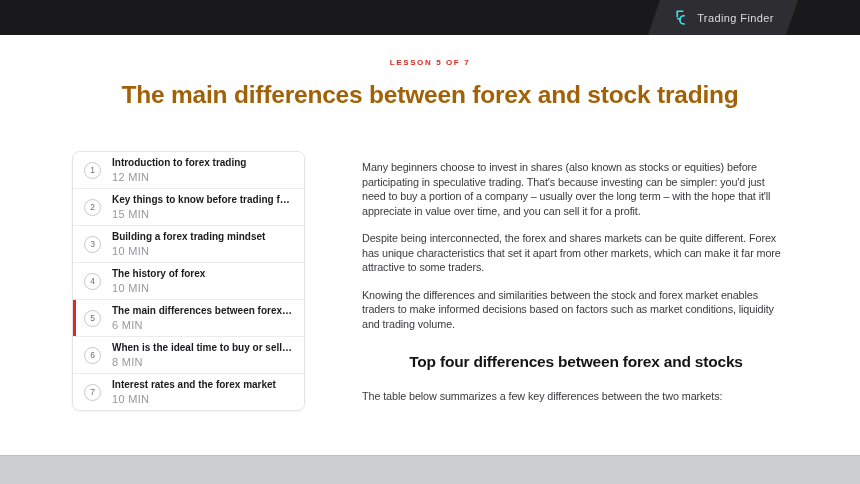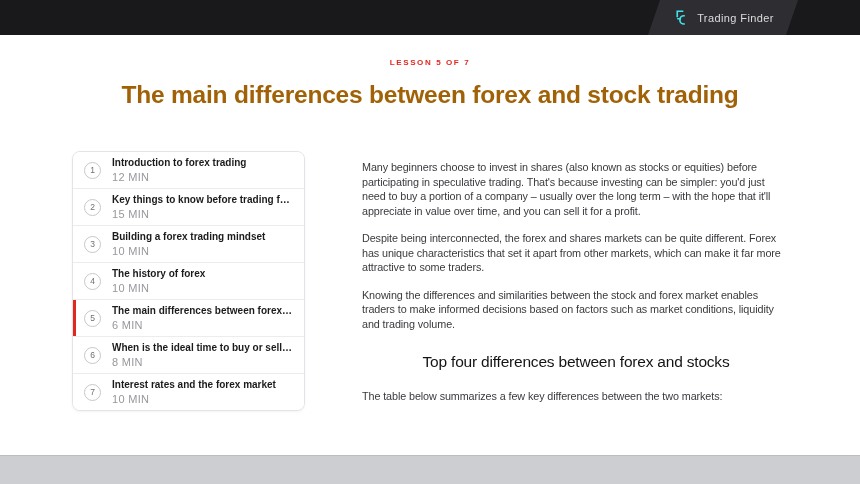--- a/index.html
+++ b/index.html
@@ -52,21 +52,21 @@
   .lesson-meta { display:flex; flex-direction:column; min-width:0; flex:1; }
   .lesson-title {
     font-size:10px; font-weight:bold; color:#1b1b1d; line-height:1.2;
     white-space:nowrap; overflow:hidden; text-overflow:ellipsis;
   }
   .lesson-duration { font-size:11px; color:#97979d; margin-top:2px; letter-spacing:0.3px; }
 
   
   .article { flex:1; min-width:0; font-size:10.8px; line-height:14.5px; color:#3a3a3e; letter-spacing:-0.1px; }
   .article p { margin:9px 0 13px 0; }
-  .section-heading { text-align:center; font-size:15.5px; font-weight:normal; color:#141416; letter-spacing:-0.2px; margin:24px 0 19px 0; }
+  .section-heading { text-align:center; font-size:15.5px; font-weight:bold; color:#141416; letter-spacing:-0.2px; margin:24px 0 19px 0; }
   .table-intro { margin:0; }
 
   
   .footerbar {
     position:absolute; left:0; right:0; bottom:0; height:29px;
     background:#cdced1; border-top:1px solid #bcbdc1;
   }
 </style>
 </head>
 <body>

